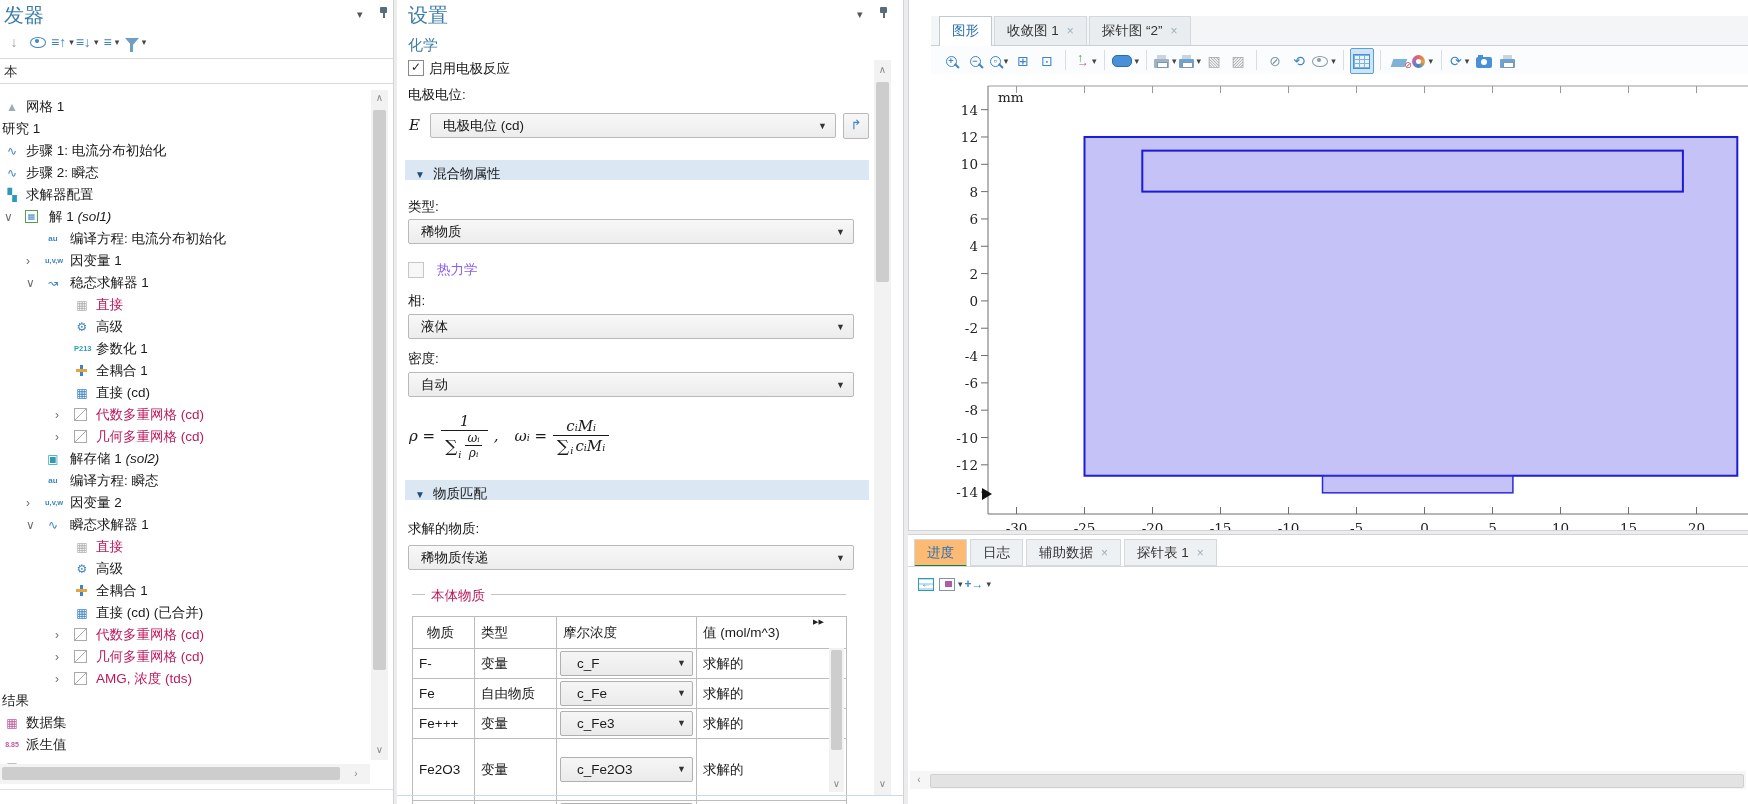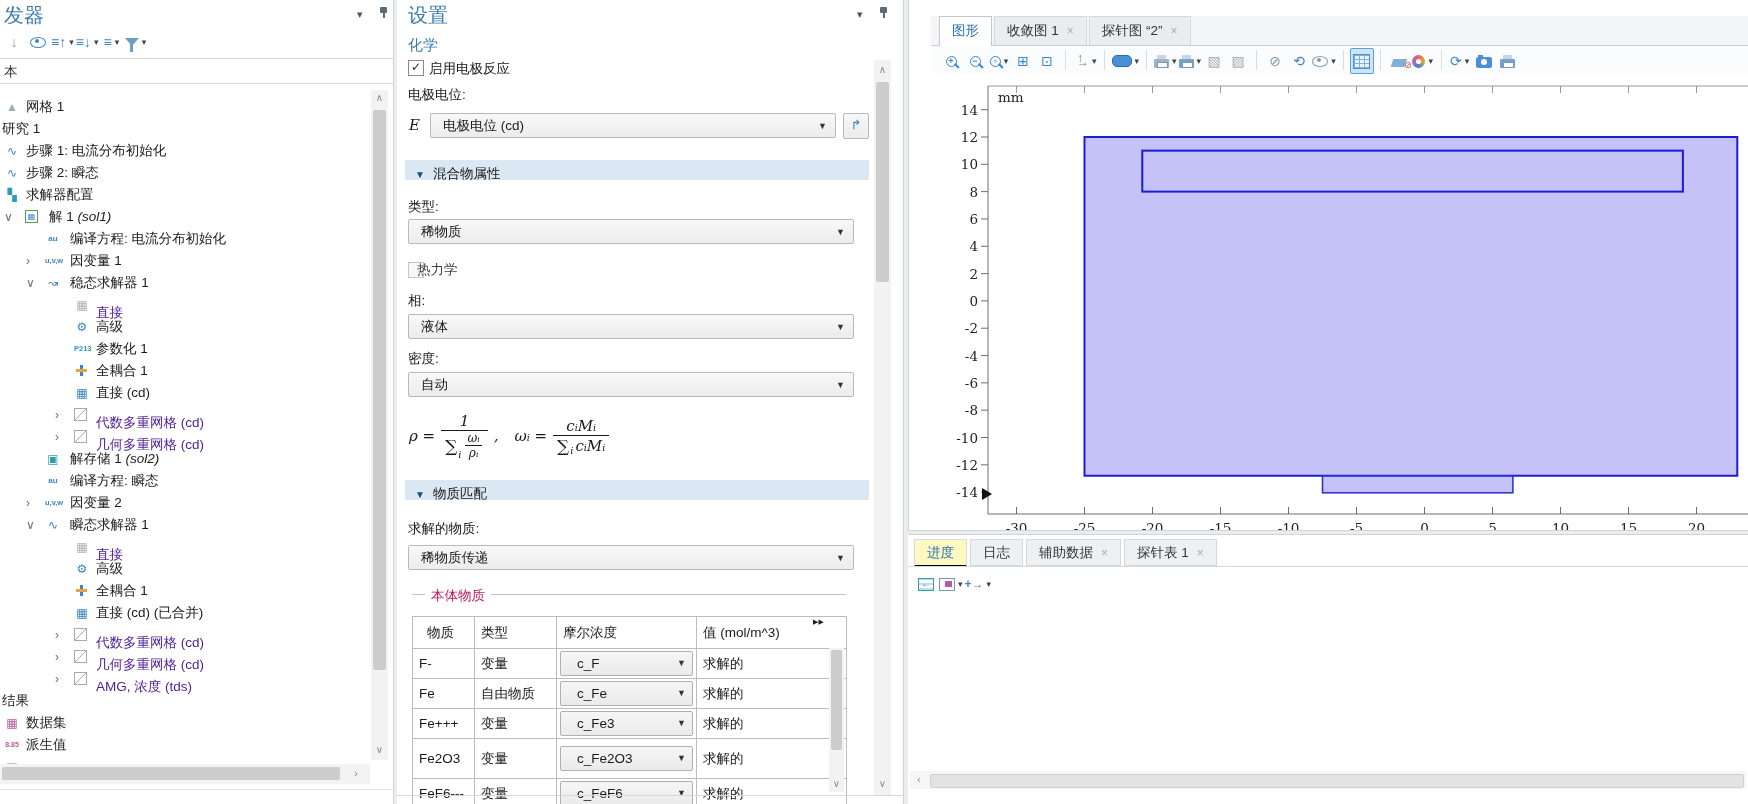--- a/index.html
+++ b/index.html
@@ -63,21 +63,21 @@
   .i-colorbox{display:inline-block;width:14px;height:11px;border:1px solid #8096ab;position:relative;background:#fff;}
   .i-colorbox::after{content:"";position:absolute;left:5px;top:2px;width:7px;height:6px;background:#b05ba8;}
   .i-dock{color:#3d85c8;font-size:12px;font-weight:bold;}
   
   #mb-filter{left:0;top:58px;width:393px;height:26px;border-top:1px solid #d9d9d9;border-bottom:1px solid #d9d9d9;
              background:#fff;line-height:26px;padding-left:4px;color:#333;box-sizing:border-box;}
   .tree-row{position:absolute;left:0;width:368px;height:22px;line-height:22px;white-space:nowrap;}
   .tree-row .exp{position:absolute;color:#707070;font-size:12px;top:0;}
   .tree-row .ticon{position:absolute;top:3px;width:16px;height:16px;text-align:center;line-height:16px;font-size:12px;}
   .tree-row .tlabel{position:absolute;top:0;}
-  .tree-row.gray .tlabel{color:#4c1d95;margin-top:8px;}
+  .tree-row.gray .tlabel{color:#be185d;}
   .tree-row em{font-style:italic;}
   .ic-mesh{color:#9aacb4;font-size:13px;}
   .ic-study{color:#3d85c8;font-size:12px;}
   .ic-solverconf{color:#2e9bb5;font-size:12px;}
   .ic-solution{border:1.5px solid #53a050;width:11px !important;height:11px !important;line-height:11px !important;
                font-size:8px !important;color:#3d85c8;top:4px !important;}
   .ic-compile{color:#3d85c8;font-size:8px !important;font-weight:bold;}
   .ic-depvar{color:#3d85c8;font-size:7.5px !important;font-weight:bold;}
   .ic-statsolver,.ic-timesolver{color:#3d85c8;font-size:13px;}
   .ic-direct-gray{color:#b0b0b0;}
@@ -126,21 +126,21 @@
   
   .tab-bar{position:absolute;left:0;top:0;height:29px;width:100%;background:#f3f5f7;border-bottom:1px solid #c9cfd6;}
   .tab{display:inline-block;height:28px;line-height:28px;padding:0 12px;background:#e9edf0;border:1px solid #d3d9de;
        border-bottom:none;margin-right:2px;color:#333;vertical-align:top;}
   .tab.active{background:#fff;color:#2970b0;border-color:#c0c8d0;height:29px;}
   .tab .close-x{color:#9ab0c0;margin-left:8px;font-size:12px;}
   .gtoolbar{position:absolute;left:0;top:30px;height:28px;width:100%;background:#fbfcfd;padding:2px 0 0 8px;box-sizing:border-box;}
   
   .btab{display:inline-block;height:25px;line-height:25px;padding:0 12px;background:#eef1f3;border:1px solid #d3d9de;
         color:#333;margin-right:3px;vertical-align:top;}
-  .btab.active{background:#fef9c3;color:#2970b0;border-bottom:2px solid #000000;}
+  .btab.active{background:#fdba74;color:#2970b0;border-bottom:2px solid #15803d;}
   .btab .close-x{color:#9ab0c0;margin-left:8px;font-size:12px;}
 </style>
 </head>
 <body>
 
 <div id="left-panel" class="abs">
   <div class="abs panel-title" style="left:4px;top:2px;">发器</div>
   <span class="abs menu-caret" style="left:357px;top:8px;">▾</span>
   <span class="abs i-pin" style="left:379px;top:6px;"></span>
   <div class="abs" id="mb-toolbar" style="left:2px;top:29px;height:26px;"><span class="tbtn">
@@ -335,21 +335,21 @@
     <span class="tri">▼</span><span>混合物属性</span>
   </div>
 
   <div class="abs field-label" style="left:11px;top:198px;">类型:</div>
   <div class="dropdown" style="left:11px;top:219px;width:446px;">
     <span>稀物质</span>
     <span class="dd-caret">▼</span>
   </div>
 
   <div class="abs checkbox disabled" style="left:11px;top:262px;"></div>
-  <div class="abs field-label" style="left:20px;top:261px;color:#404040;">热力学</div>
+  <div class="abs field-label" style="left:40px;top:261px;color:#8b5cf6;">热力学</div>
 
   <div class="abs field-label" style="left:11px;top:292px;">相:</div>
   <div class="dropdown" style="left:11px;top:314px;width:446px;">
     <span>液体</span>
     <span class="dd-caret">▼</span>
   </div>
 
   <div class="abs field-label" style="left:11px;top:350px;">密度:</div>
   <div class="dropdown" style="left:11px;top:372px;width:446px;">
     <span>自动</span>
@@ -432,21 +432,21 @@
           <td>Fe+++</td>
           <td>变量</td>
           <td style="padding: 0px 3px;">
             <span class="cell-dd"><span>c_Fe3</span><span class="dd-caret">▼</span></span>
           </td>
           <td>求解的</td>
         </tr>
         <tr>
           <td>Fe2O3</td>
           <td>变量</td>
-          <td style="padding: 5px 3px;">
+          <td style="padding: 16px 3px;">
             <span class="cell-dd"><span>c_Fe2O3</span><span class="dd-caret">▼</span></span>
           </td>
           <td>求解的</td>
         </tr>
         <tr>
           <td>FeF6---</td>
           <td>变量</td>
           <td style="padding: 0px 3px;">
             <span class="cell-dd"><span>c_FeF6</span><span class="dd-caret">▼</span></span>
           </td>

